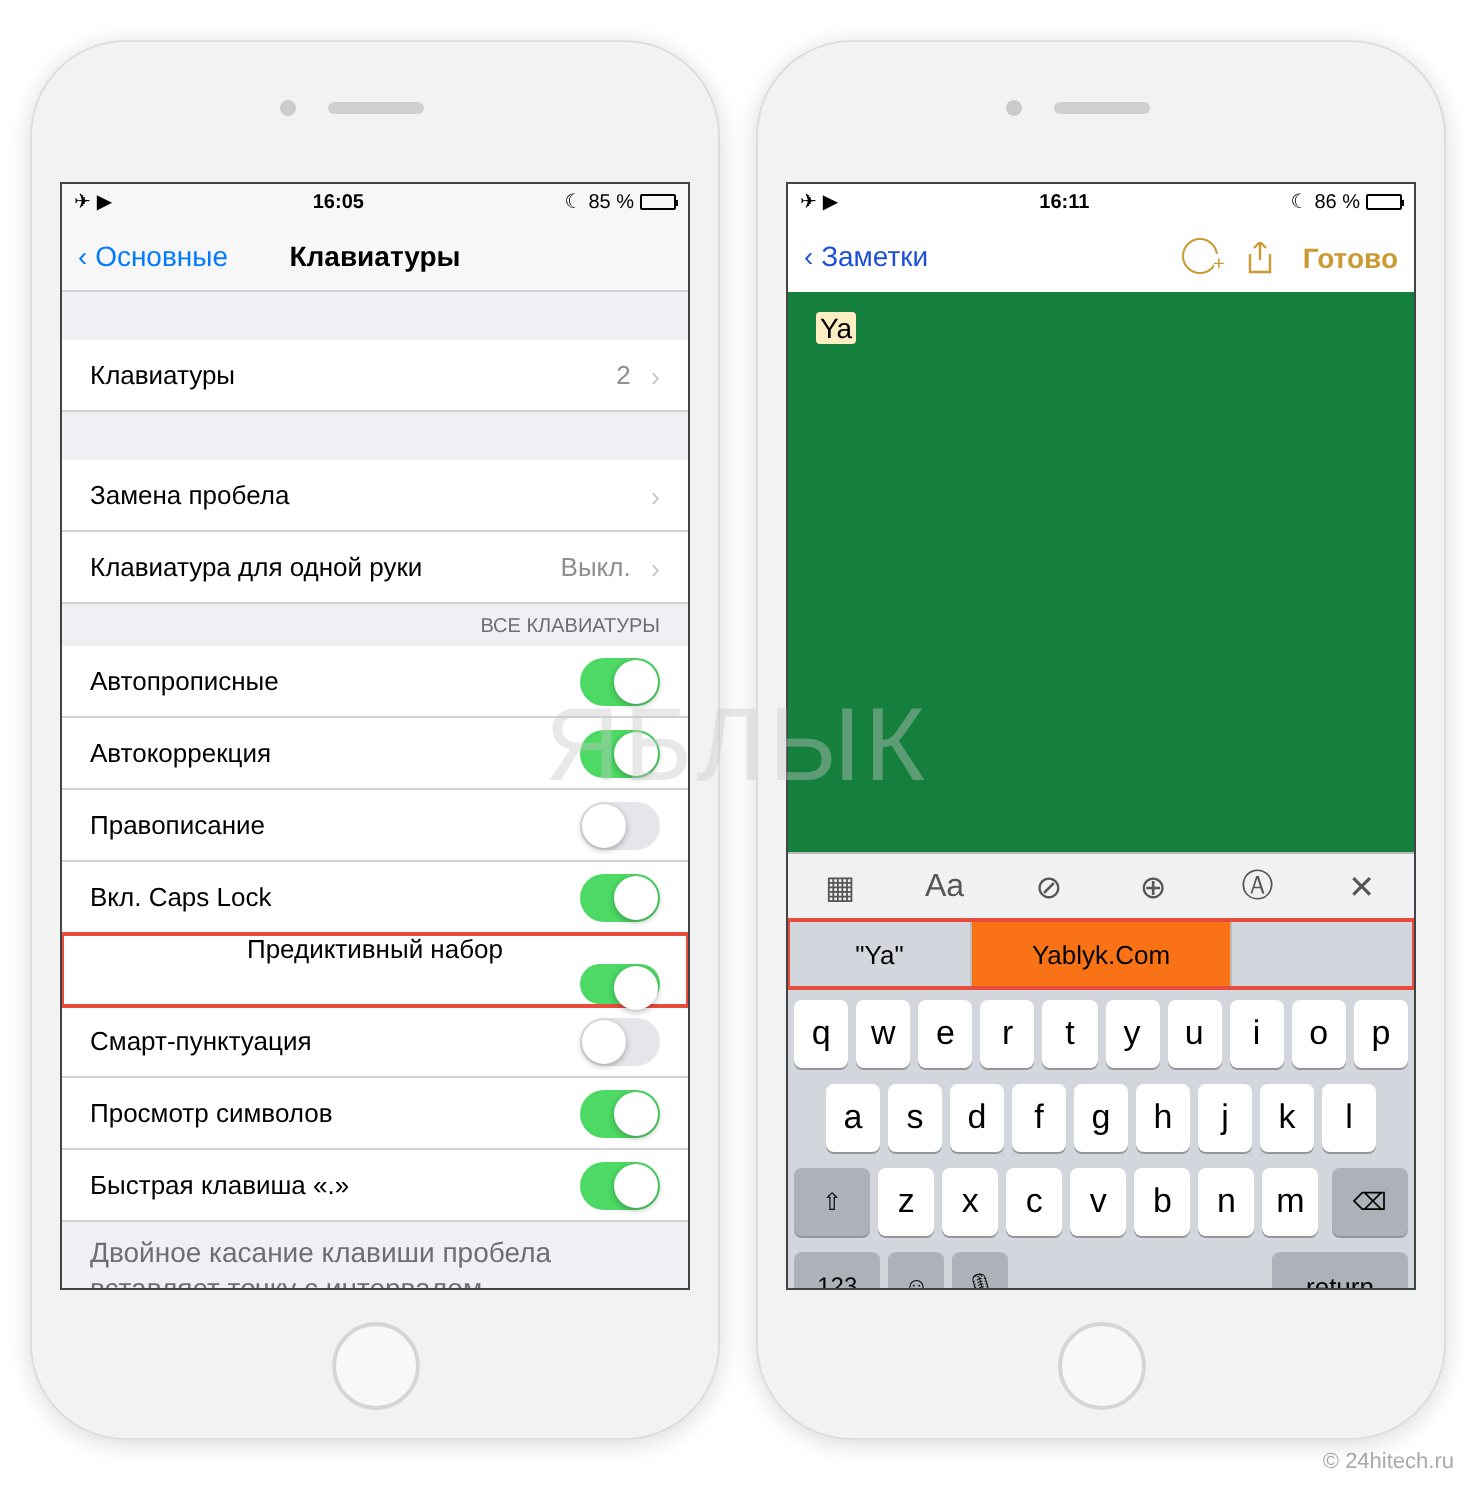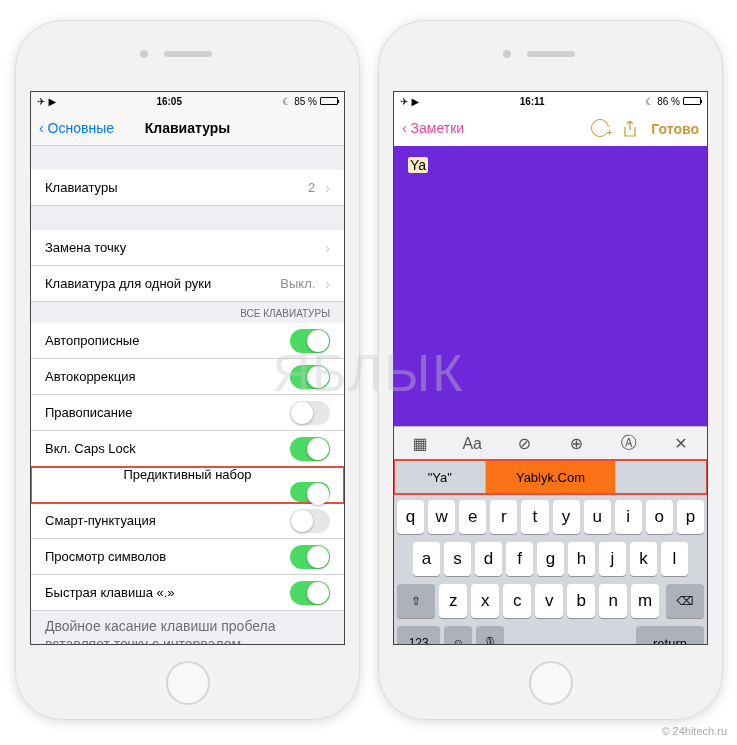--- a/index.html
+++ b/index.html
@@ -30,23 +30,23 @@
 .group-head { font-size: 10px; color: #6d6d72; padding: 6px 14px 4px; text-transform: uppercase; text-align: right; }
 .group-foot { font-size: 14px; color: #6d6d72; padding: 6px 14px; line-height: 1.3; }
 .toggle { margin-left: auto; width: 40px; height: 24px; border-radius: 12px; position: relative; background: #e5e5ea; }
 .toggle.on { background: #4cd964; }
 .knob { position: absolute; top: 1px; left: 1px; width: 22px; height: 22px; background: #fff; border-radius: 50%; box-shadow: 0 1px 3px rgba(0,0,0,0.3); transition: left 0.2s; }
 .toggle.on .knob { left: 17px; }
 .highlight-row { outline: 2px solid #e74c3c; outline-offset: -1px; z-index: 5; flex-direction: column; }
 
 .notes-screen { background: #fff; }
 .notes-nav { height: 36px; display: flex; align-items: center; padding: 0 8px; }
-.notes-back { color: #ec4899; font-size: 14px; cursor: pointer; }
+.notes-back { color: #1d4ed8; font-size: 14px; cursor: pointer; }
 .notes-actions { margin-left: auto; display: flex; gap: 14px; align-items: flex-end; color: #cc9933; font-size: 14px; }
-.note-body { padding: 10px 14px; background: #6d28d9; height: 280px; }
+.note-body { padding: 10px 14px; background: #15803d; height: 280px; }
 .note-text { font-size: 14px; }
 .note-hl { background: #fcedc2; border-radius: 2px; padding: 0 2px; }
 .format-bar { height: 34px; background: #f1f1f3; border-top: 0.5px solid #bbb; display: flex; align-items: center; justify-content: space-around; font-size: 16px; color: #555; }
 .format-bar span { width: 32px; text-align: center; }
 .predict-bar { height: 34px; background: #d3d6dc; display: flex; outline: 2px solid #e74c3c; outline-offset: -1px; position: relative; z-index: 3; }
 .predict-cell { flex: 1; display: flex; align-items: center; justify-content: center; font-size: 13px; color: #000; }
 .predict-cell:nth-child(2) { background: #f97316; border-left: 0.5px solid #bbb; border-right: 0.5px solid #bbb; flex: 1.4; }
 .keyboard { background: #d3d6dc; padding: 6px 3px 3px; }
 .kb-row { display: flex; justify-content: center; gap: 4px; margin-bottom: 8px; }
 .key { flex: 1; height: 34px; background: #fff; border-radius: 4px; display: flex; align-items: center; justify-content: center; font-size: 17px; color: #000; box-shadow: 0 1px 0 rgba(0,0,0,0.3); max-width: 28px; }
@@ -89,21 +89,21 @@
     </div>
     <div class="list">
       <div class="group-gap"></div>
       <div class="row">
         <span>Клавиатуры</span>
         <span class="row-detail">2</span>
         <span class="chevron">›</span>
       </div>
       <div class="group-gap"></div>
       <div class="row">
-        <span>Замена точку</span>
+        <span>Замена пробела</span>
         <span class="chevron" style="margin-left:auto">›</span>
       </div>
       <div class="row">
         <span>Клавиатура для одной руки</span>
         <span class="row-detail">Выкл.</span>
         <span class="chevron">›</span>
       </div>
       <div class="group-head">ВСЕ КЛАВИАТУРЫ</div>
       <div class="row">
         <span>Автопрописные</span>

